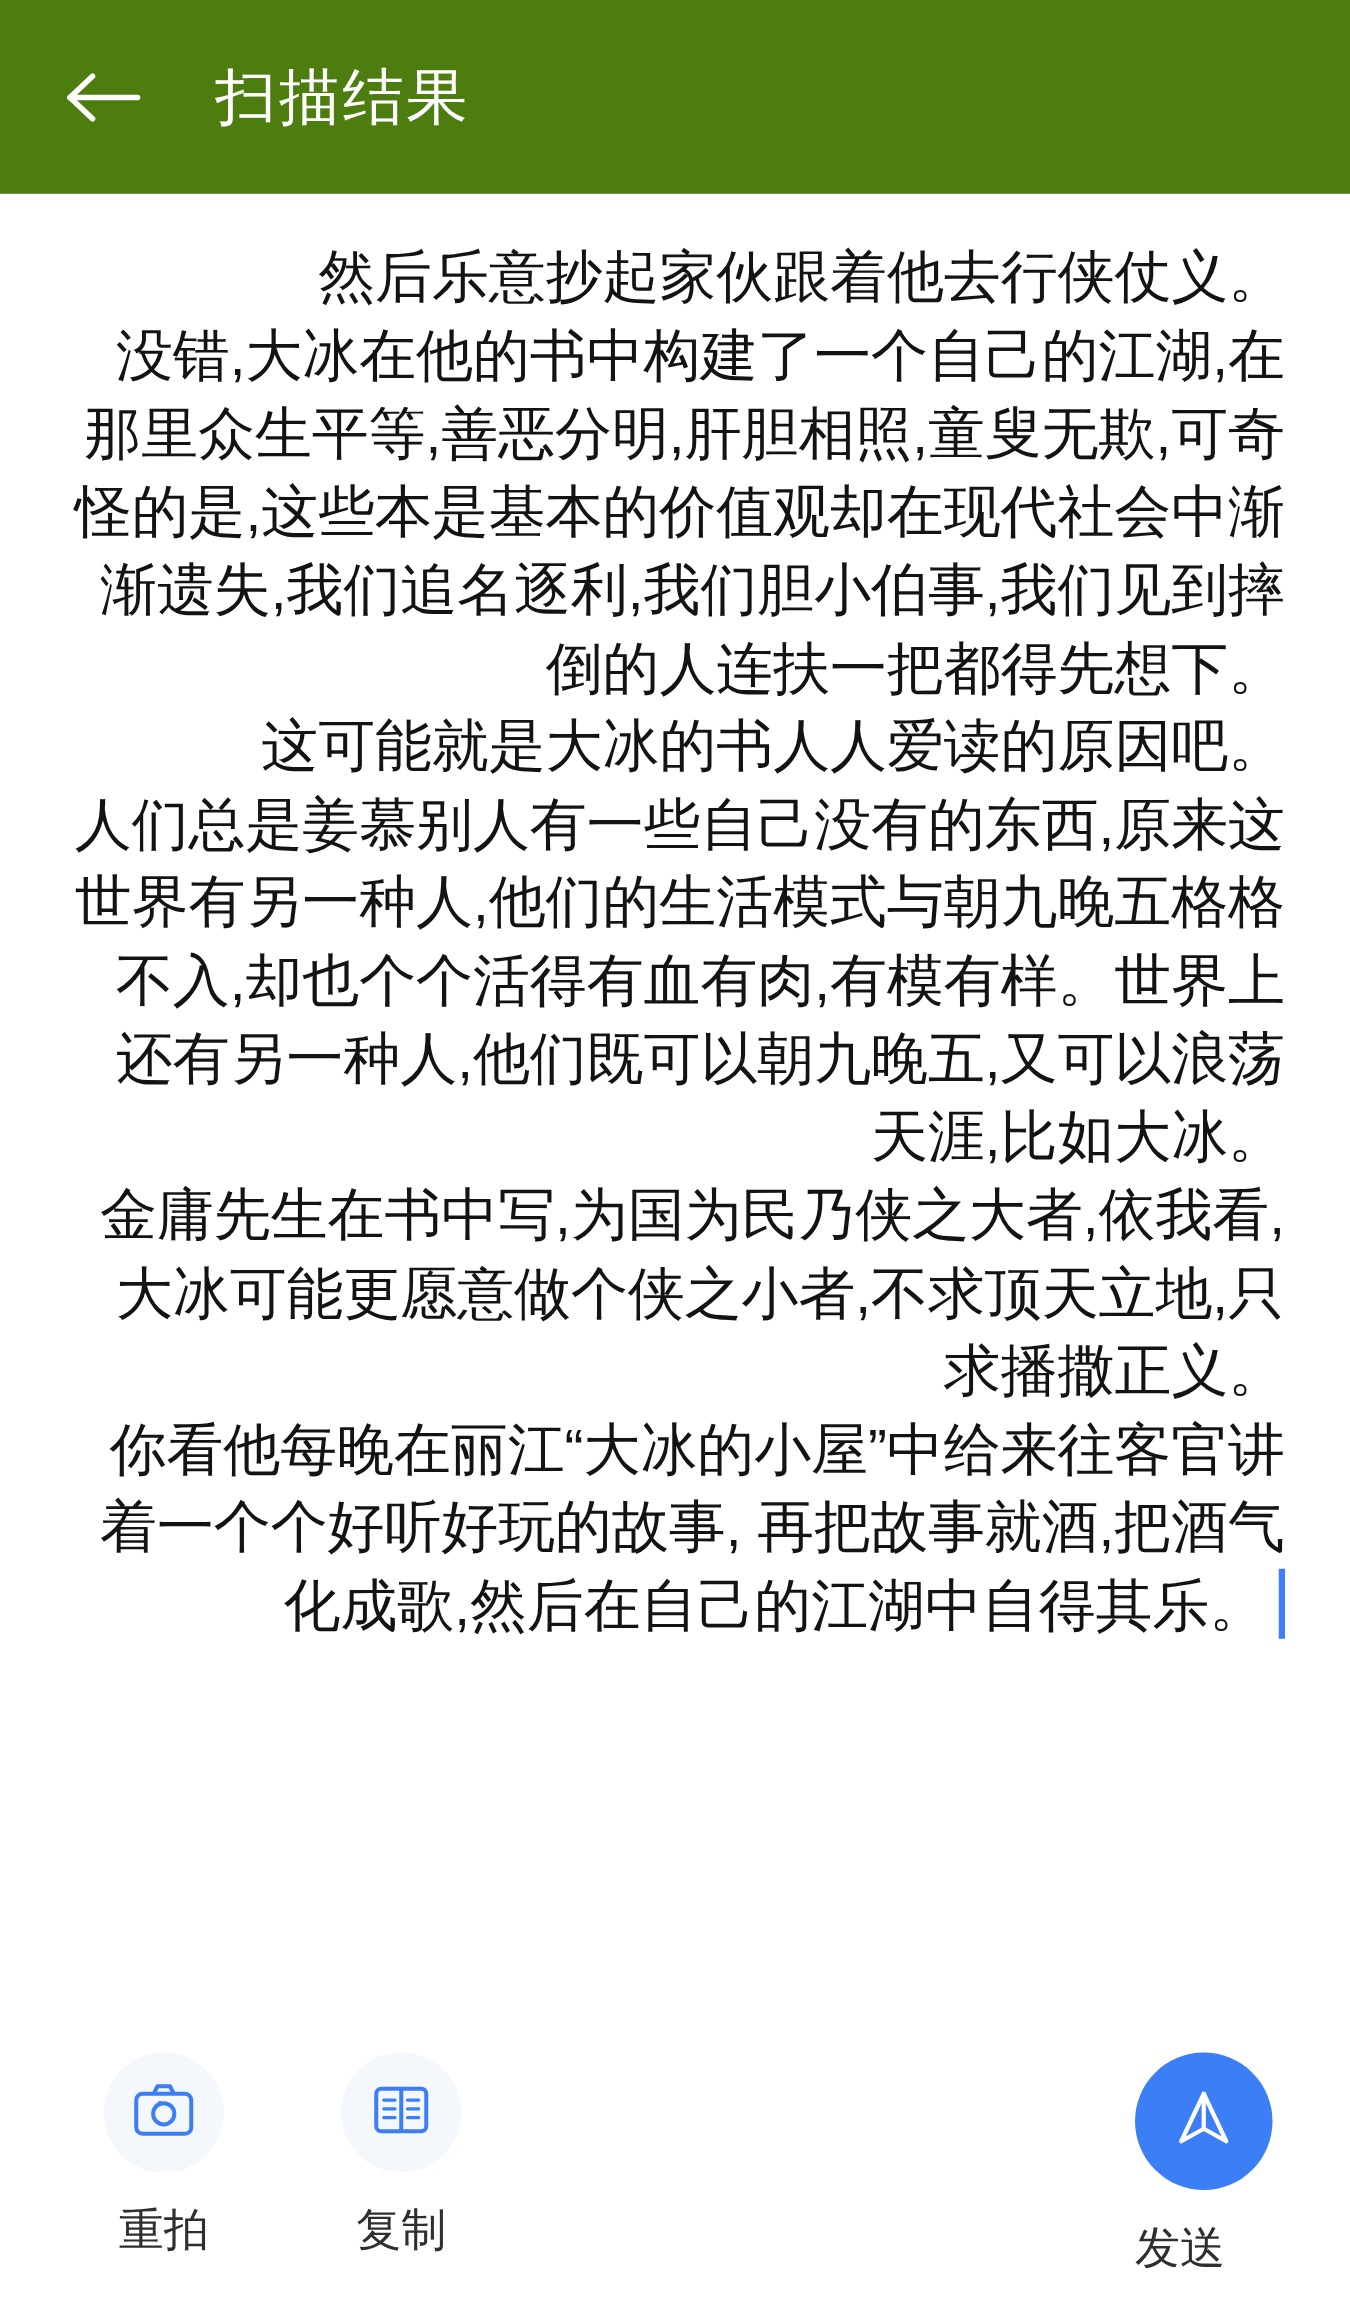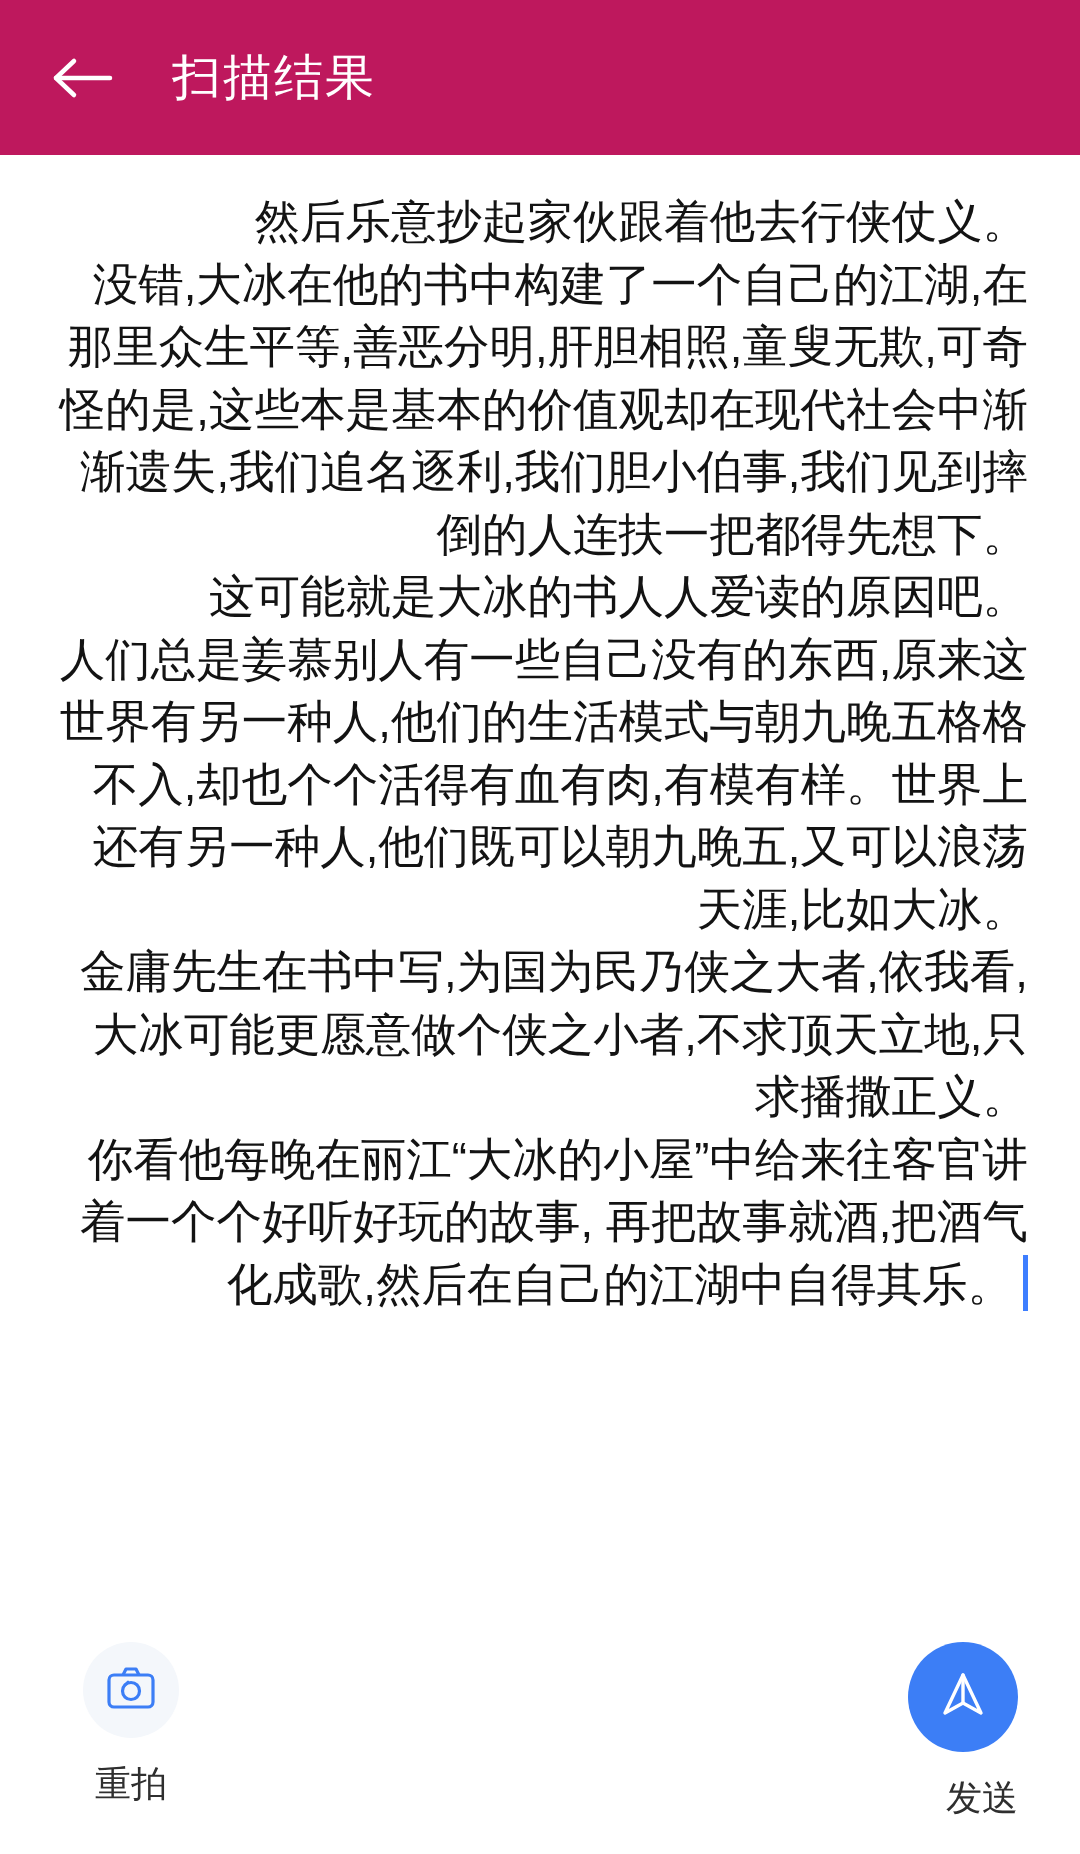--- a/index.html
+++ b/index.html
@@ -18,21 +18,21 @@
     width: 1080px;
     height: 1854px;
     display: flex;
     flex-direction: column;
     background: #ffffff;
     position: relative;
   }
   
   .topbar {
     height: 155px;
-    background: #be185d;
+    background: #4d7c0f;
     display: flex;
     align-items: center;
     flex: 0 0 auto;
     padding-left: 48px;
     box-sizing: border-box;
   }
   .back-btn {
     width: 70px;
     height: 70px;
     display: flex;
@@ -111,21 +111,21 @@
   .tool-label {
     margin-top: 22px;
     font-size: 36px;
     color: #2f2f2f;
     white-space: nowrap;
   }
   .spacer { flex: 1 1 auto; }
   .send-wrap {
     display: flex;
     flex-direction: column;
-    align-items: flex-end;
+    align-items: flex-start;
     cursor: pointer;
     margin-right: 6px;
   }
 </style>
 </head>
 <body>
 
 <div class="app">
 
   <div class="topbar">
@@ -160,20 +160,33 @@
             <circle cx="25" cy="25" r="8.5" stroke="#3c7ef6" stroke-width="3.2"></circle>
             <path d="M19 19 L22 16" stroke="#3c7ef6" stroke-width="2.6" stroke-linecap="round"></path>
           </svg>
         </span>
       </div>
       <div class="tool-label">重拍</div>
     </div>
 
     <div class="tool-gap"></div>
 
+    <div class="tool">
+      <div class="circle">
+        <span>
+          <svg width="48" height="46" viewBox="0 0 48 46" fill="none">
+            <rect x="4" y="6" width="40" height="34" rx="4" stroke="#3c7ef6" stroke-width="3.2"></rect>
+            <path d="M24 6 V40" stroke="#3c7ef6" stroke-width="3.2"></path>
+            <path d="M10 15 H19 M10 22 H19 M10 29 H19" stroke="#3c7ef6" stroke-width="2.6" stroke-linecap="round"></path>
+            <path d="M29 15 H38 M29 22 H38 M29 29 H38" stroke="#3c7ef6" stroke-width="2.6" stroke-linecap="round"></path>
+          </svg>
+        </span>
+      </div>
+      <div class="tool-label">复制</div>
+    </div>
 
     <div class="spacer"></div>
 
     <div class="send-wrap">
       <div class="circle send">
         <span>
           <svg width="56" height="56" viewBox="0 0 56 56" fill="none">
             <path d="M28 8 L46 46 L28 36 L10 46 Z" stroke="#ffffff" stroke-width="3.4" stroke-linejoin="round" fill="none"></path>
             <path d="M28 8 V36" stroke="#ffffff" stroke-width="3.4" stroke-linecap="round"></path>
           </svg>

